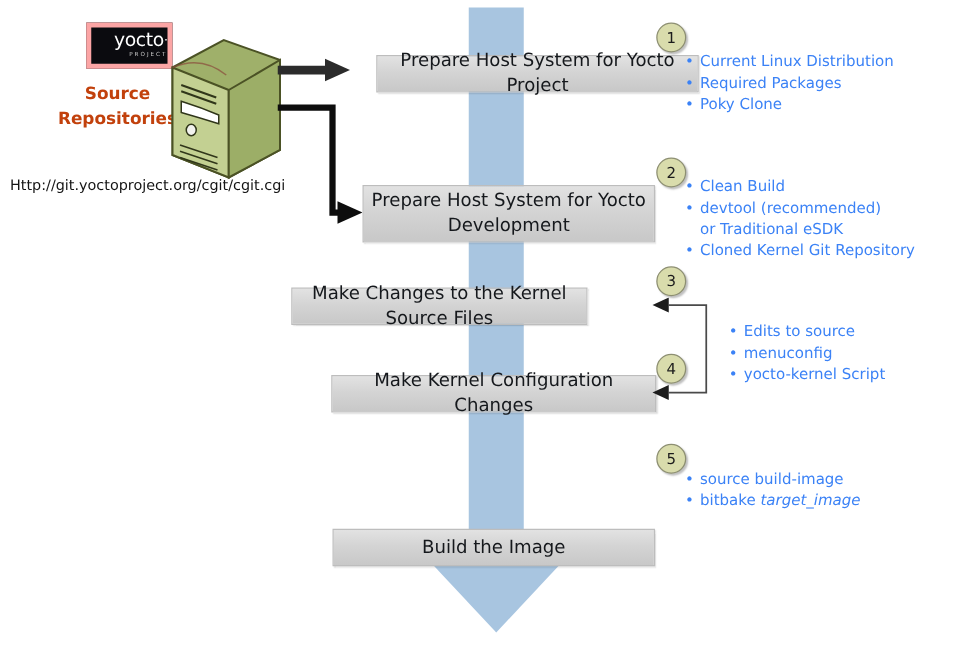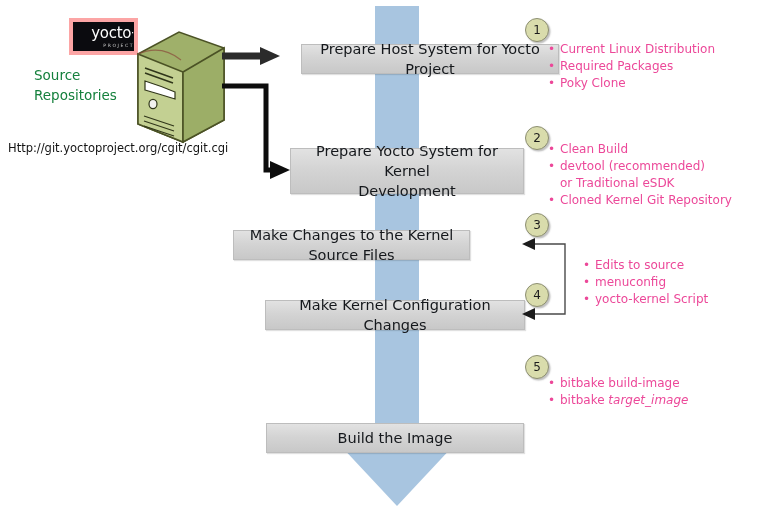--- a/index.html
+++ b/index.html
@@ -70,24 +70,24 @@
     margin-top: 1px;
   }
 
   
   .src-label {
     position: absolute;
     left: 34px;
     top: 65px;
     width: 120px;
     font-size: 13.5px;
-    font-weight: normal;
+    font-weight: bold;
     line-height: 20px;
-    color: #15803d;
-    text-align: left;
+    color: #c2410c;
+    text-align: center;
   }
   .src-url {
     position: absolute;
     left: 8px;
     top: 141px;
     font-size: 11.5px;
     color: #141414;
     white-space: nowrap;
   }
 
@@ -128,21 +128,21 @@
     font-size: 12px;
     color: #1c1c1c;
     box-shadow: 1.5px 1.5px 1.5px rgba(0,0,0,0.25);
   }
 
   
   .blist {
     position: absolute;
     font-size: 12px;
     line-height: 17px;
-    color: #ec4899;
+    color: #3b82f6;
   }
   .blist .bl {
     position: relative;
     padding-left: 12px;
     white-space: nowrap;
   }
   .blist .bl::before {
     content: "\2022";
     position: absolute;
     left: 0;
@@ -201,21 +201,21 @@
   <div class="badge" style="left:525px; top:18px;">
     <span>1</span>
   </div>
   <div class="blist" style="left:548px; top:41px;">
     <div class="bl">Current Linux Distribution</div>
     <div class="bl">Required Packages</div>
     <div class="bl">Poky Clone</div>
   </div>
 
   <div class="pbox" style="left:290px; top:148px; width:234px; height:46px; flex-direction:column;">
-    <span>Prepare Yocto System for Kernel</span>
+    <span>Prepare Host System for Yocto</span>
     <span>Development</span>
   </div>
   <div class="badge" style="left:525px; top:126px;">
     <span>2</span>
   </div>
   <div class="blist" style="left:548px; top:141px;">
     <div class="bl">Clean Build</div>
     <div class="bl wrap">devtool (recommended) or Traditional eSDK</div>
     <div class="bl">Cloned Kernel Git Repository</div>
   </div>
@@ -245,17 +245,17 @@
     <div class="bl">yocto-kernel Script</div>
   </div>
 
   <div class="pbox" style="left:266px; top:379px; width:258px; height:30px;margin-top:44px;">
     <span>Build the Image</span>
   </div>
   <div class="badge" style="left:525px; top:355px;">
     <span>5</span>
   </div>
   <div class="blist" style="left:548px; top:375px;">
-    <div class="bl">bitbake build-image</div>
+    <div class="bl">source build-image</div>
     <div class="bl"><span>bitbake </span><i>target_image</i></div>
   </div>
 
 </div>
 
 </body></html>

